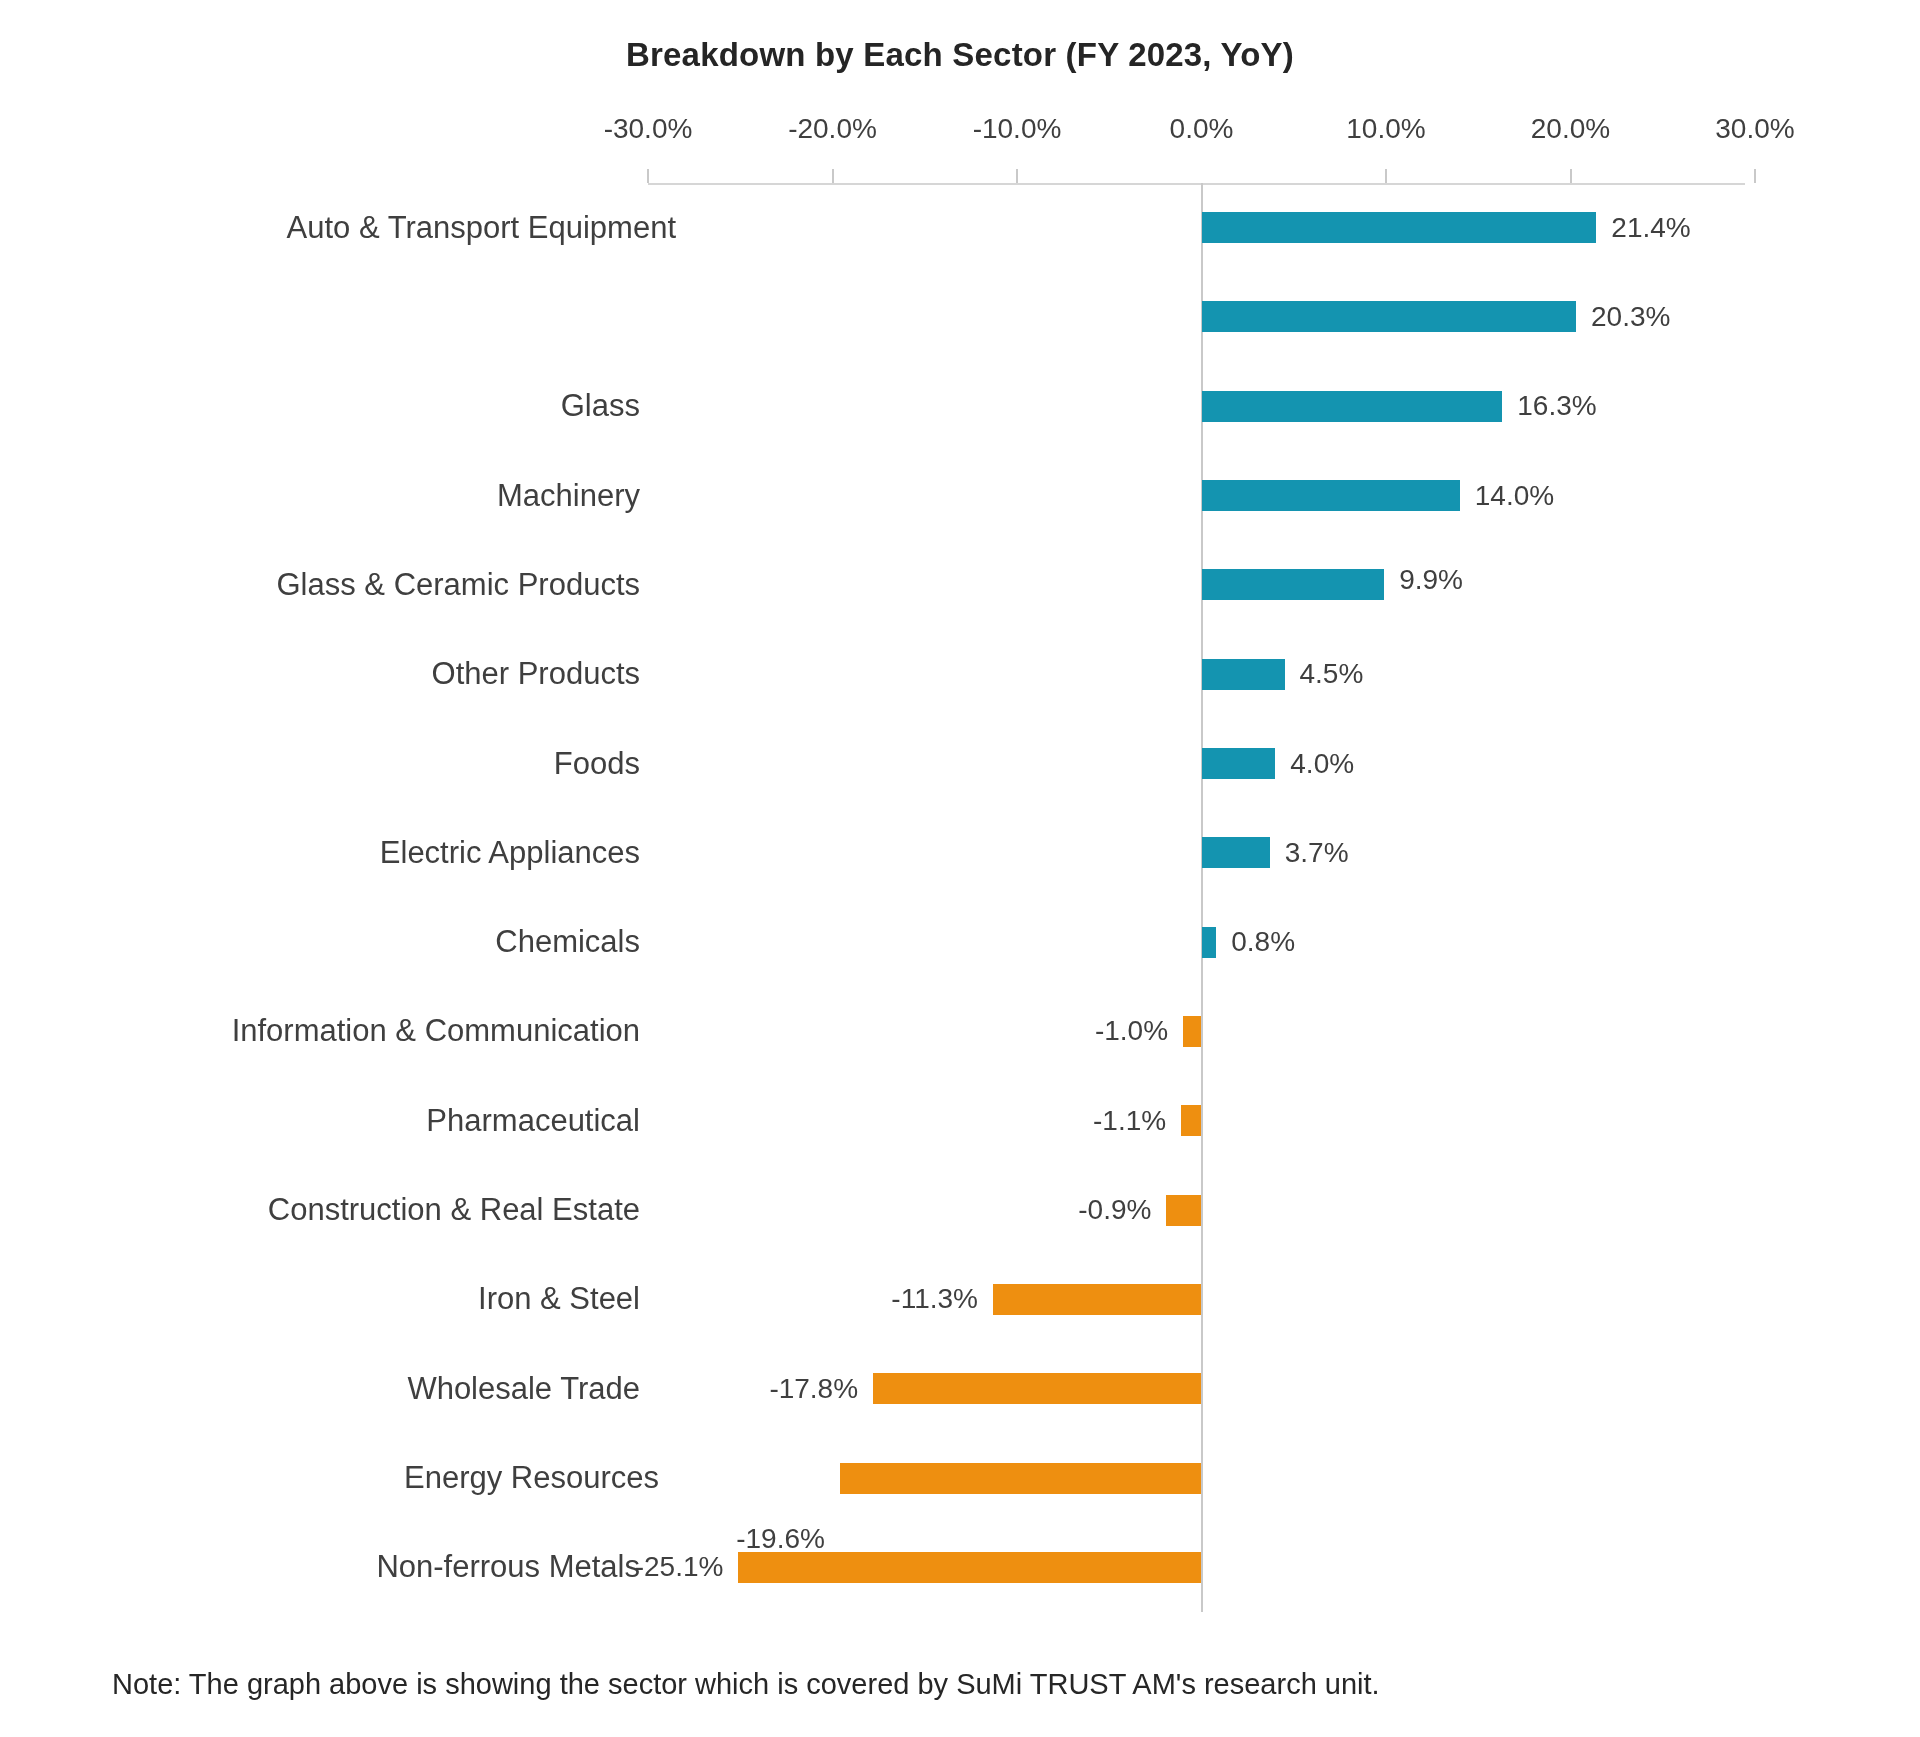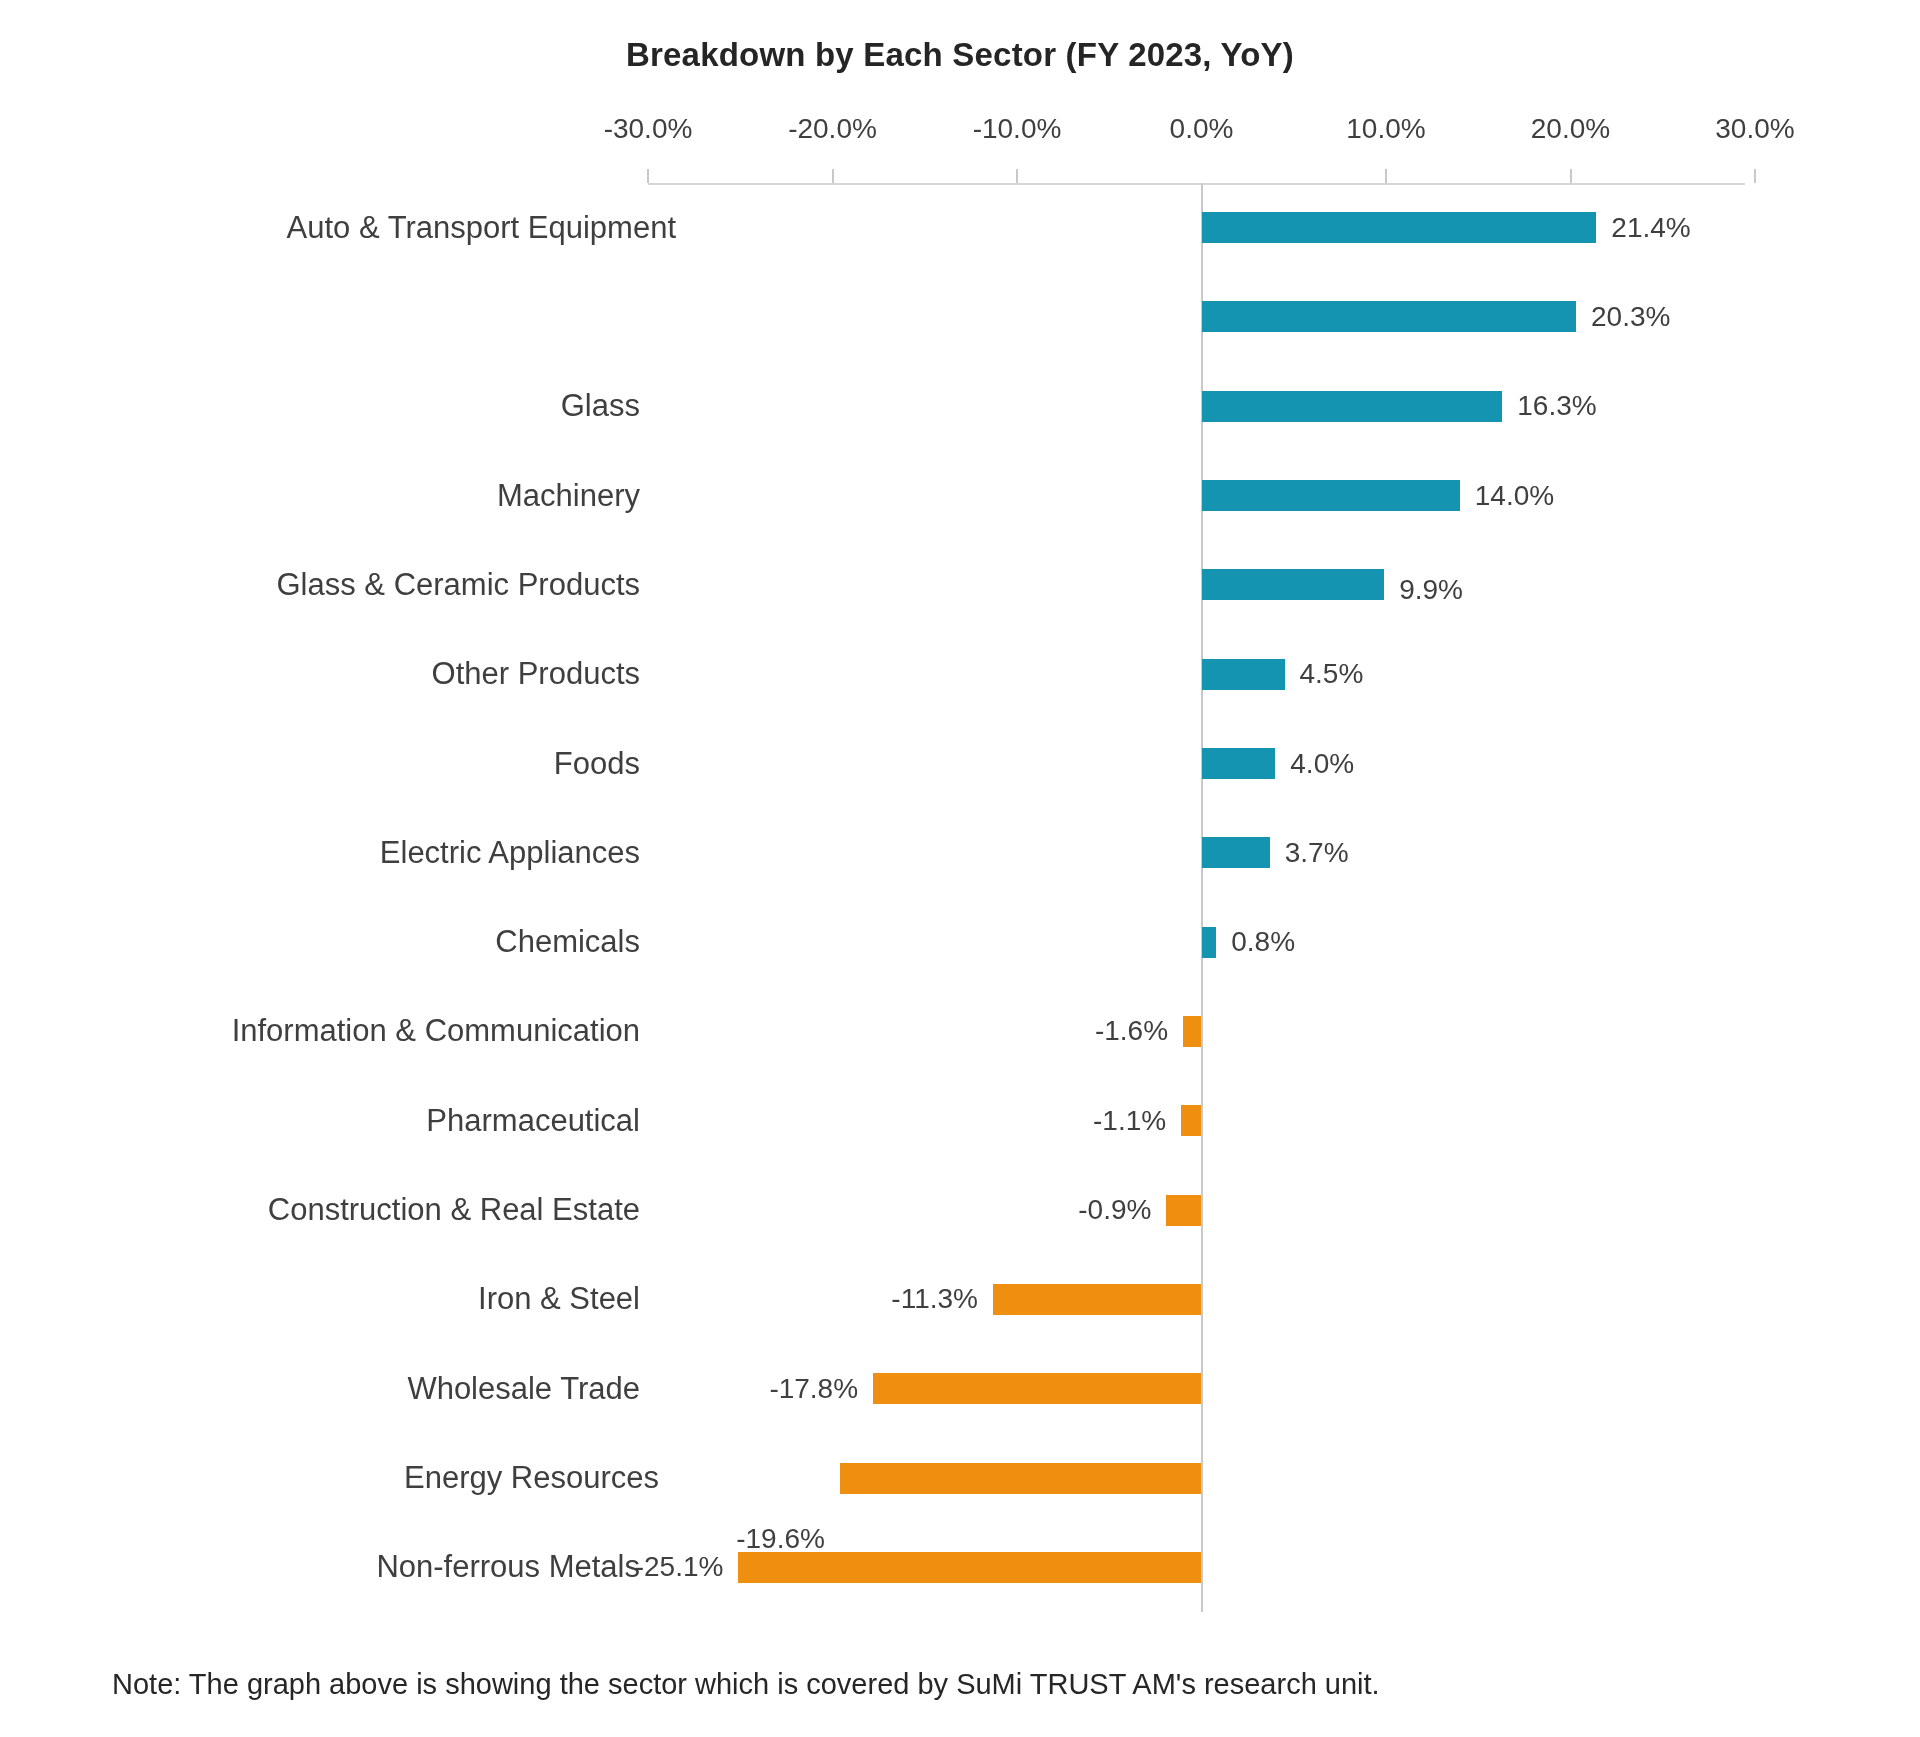--- a/index.html
+++ b/index.html
@@ -118,31 +118,31 @@
       <div class="tick-mark" style="left: 1106px;"></div>
       <div class="bar" style="top: 29.1562px; height: 31px; width: 394.83px; left: 553.5px; background: rgb(20, 148, 176);"></div>
       <div class="value-label" style="top: 23.6562px; left: 963.33px;">21.4%</div>
       <div class="bar" style="top: 118.469px; height: 31px; width: 374.535px; left: 553.5px; background: rgb(20, 148, 176);"></div>
       <div class="value-label" style="top: 112.969px; left: 943.035px;">20.3%</div>
       <div class="bar" style="top: 207.781px; height: 31px; width: 300.735px; left: 553.5px; background: rgb(20, 148, 176);"></div>
       <div class="value-label" style="top: 202.281px; left: 869.235px;">16.3%</div>
       <div class="bar" style="top: 297.094px; height: 31px; width: 258.3px; left: 553.5px; background: rgb(20, 148, 176);"></div>
       <div class="value-label" style="top: 291.594px; left: 826.8px;">14.0%</div>
       <div class="bar" style="top: 386.406px; height: 31px; width: 182.655px; left: 553.5px; background: rgb(20, 148, 176);"></div>
-      <div class="value-label" style="top: 386px; left: 751.155px;">9.9%</div>
+      <div class="value-label" style="top: 376px; left: 751.155px;">9.9%</div>
       <div class="bar" style="top: 475.719px; height: 31px; width: 83.025px; left: 553.5px; background: rgb(20, 148, 176);"></div>
       <div class="value-label" style="top: 470.219px; left: 651.525px;">4.5%</div>
       <div class="bar" style="top: 565.031px; height: 31px; width: 73.8px; left: 553.5px; background: rgb(20, 148, 176);"></div>
       <div class="value-label" style="top: 559.531px; left: 642.3px;">4.0%</div>
       <div class="bar" style="top: 654.344px; height: 31px; width: 68.265px; left: 553.5px; background: rgb(20, 148, 176);"></div>
       <div class="value-label" style="top: 648.844px; left: 636.765px;">3.7%</div>
       <div class="bar" style="top: 743.656px; height: 31px; width: 14.76px; left: 553.5px; background: rgb(20, 148, 176);"></div>
       <div class="value-label" style="top: 738.156px; left: 583.26px;">0.8%</div>
       <div class="bar" style="top: 832.969px; height: 31px; width: 18.45px; left: 535.05px; background: rgb(238, 143, 16);"></div>
-      <div class="value-label" style="top: 827.469px; left: 220.05px; width: 300px; text-align: right;">-1.6%</div>
+      <div class="value-label" style="top: 827.469px; left: 220.05px; width: 300px; text-align: right;">-1.0%</div>
       <div class="bar" style="top: 922.281px; height: 31px; width: 20.295px; left: 533.205px; background: rgb(238, 143, 16);"></div>
       <div class="value-label" style="top: 916.781px; left: 218.205px; width: 300px; text-align: right;">-1.1%</div>
       <div class="bar" style="top: 1011.59px; height: 31px; width: 35.055px; left: 518.445px; background: rgb(238, 143, 16);"></div>
       <div class="value-label" style="top: 1006.09px; left: 203.445px; width: 300px; text-align: right;">-0.9%</div>
       <div class="bar" style="top: 1100.91px; height: 31px; width: 208.485px; left: 345.015px; background: rgb(238, 143, 16);"></div>
       <div class="value-label" style="top: 1095.41px; left: 30.015px; width: 300px; text-align: right;">-11.3%</div>
       <div class="bar" style="top: 1190.22px; height: 31px; width: 328.41px; left: 225.09px; background: rgb(238, 143, 16);"></div>
       <div class="value-label" style="top: 1184.72px; left: -89.91px; width: 300px; text-align: right;">-17.8%</div>
       <div class="bar" style="top: 1279.53px; height: 31px; width: 361.62px; left: 191.88px; background: rgb(238, 143, 16);"></div>
       <div class="value-label" style="top: 1335px; left: -123.12px; width: 300px; text-align: right;">-19.6%</div>

